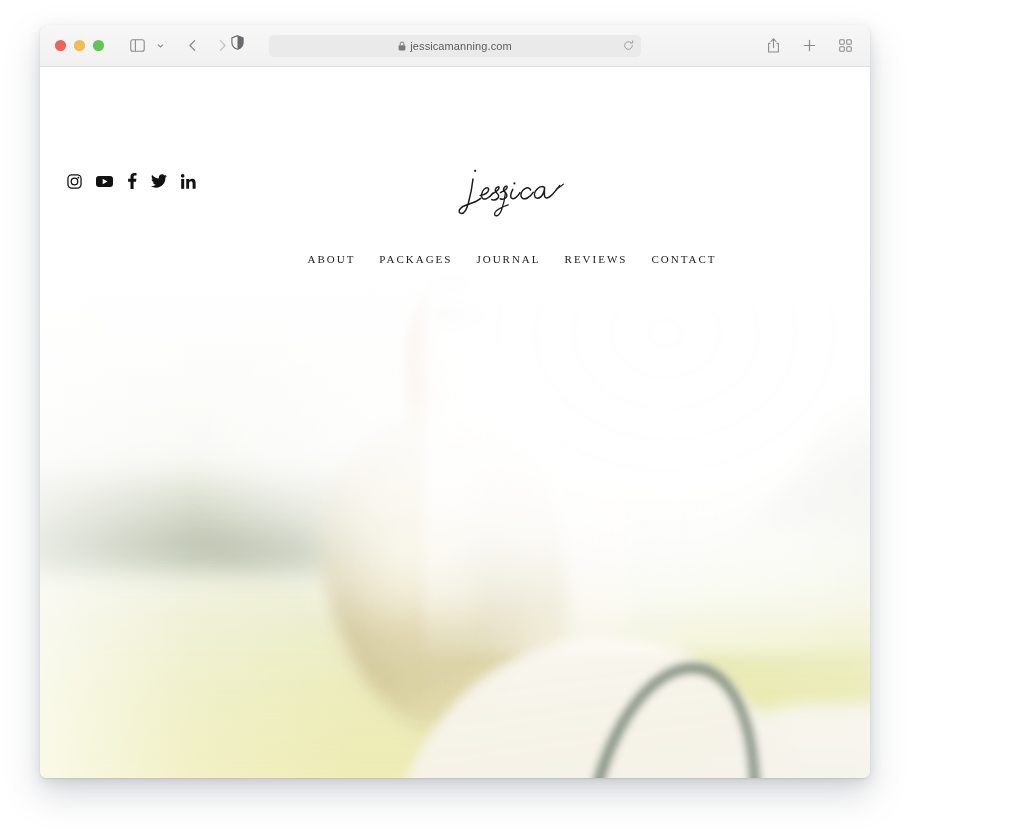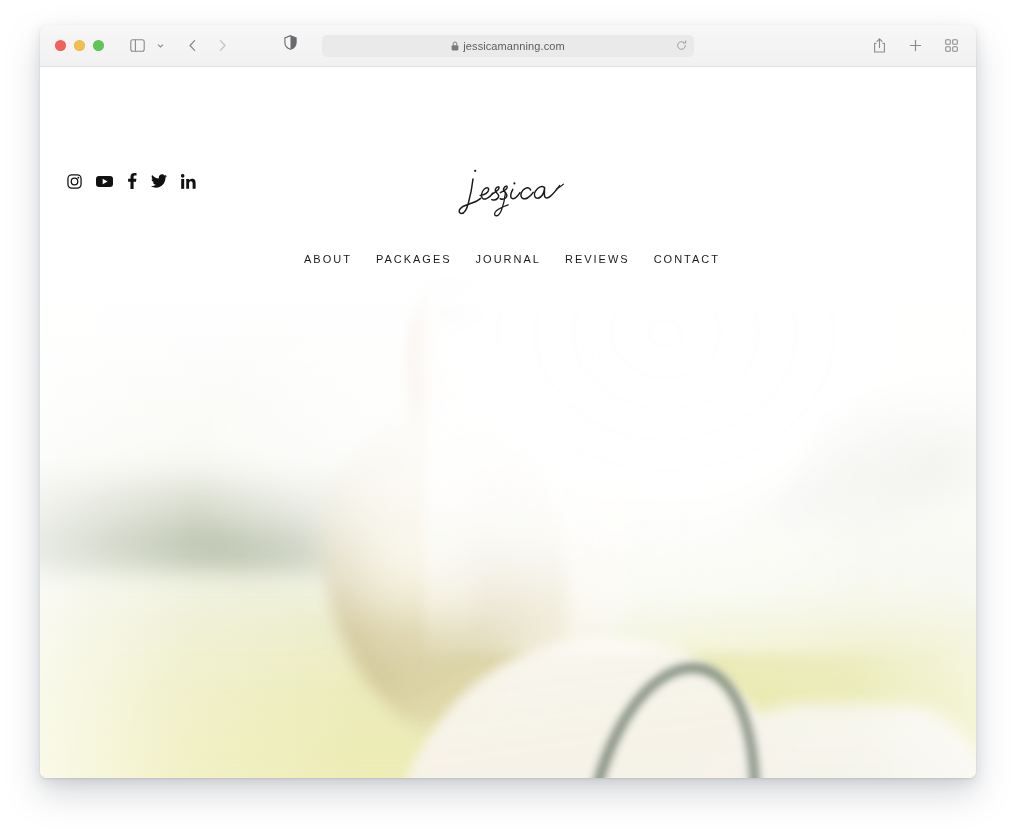--- a/index.html
+++ b/index.html
@@ -17,21 +17,21 @@
     width: 1024px;
     height: 829px;
     background: #ffffff;
   }
 
   
   .browser-window {
     position: absolute;
     left: 40px;
     top: 25px;
-    width: 936px;
+    width: 830px;
     height: 753px;
     background: #e5e5e5;
     border-radius: 7px;
     overflow: hidden;
     box-shadow: 0 16px 34px rgba(120,125,135,0.30),
                 0 4px 12px rgba(120,125,135,0.18),
                 0 1px 2px rgba(120,125,135,0.20);
   }
 
   
@@ -431,21 +431,21 @@
 
   .nav {
     position: absolute;
     left: 0; right: 0;
     top: 186px;
     display: flex;
     justify-content: center;
     gap: 24px;
   }
   .nav-item {
-    font-family: Liberation Sans, sans-serif;
+    font-family: Liberation Serif, serif;
     font-size: 11px;
     letter-spacing: 2.0px;
     color: #1b1b1b;
     text-transform: uppercase;
     font-weight: 400;
     white-space: nowrap;
   }
 </style>
 </head>
 <body>

